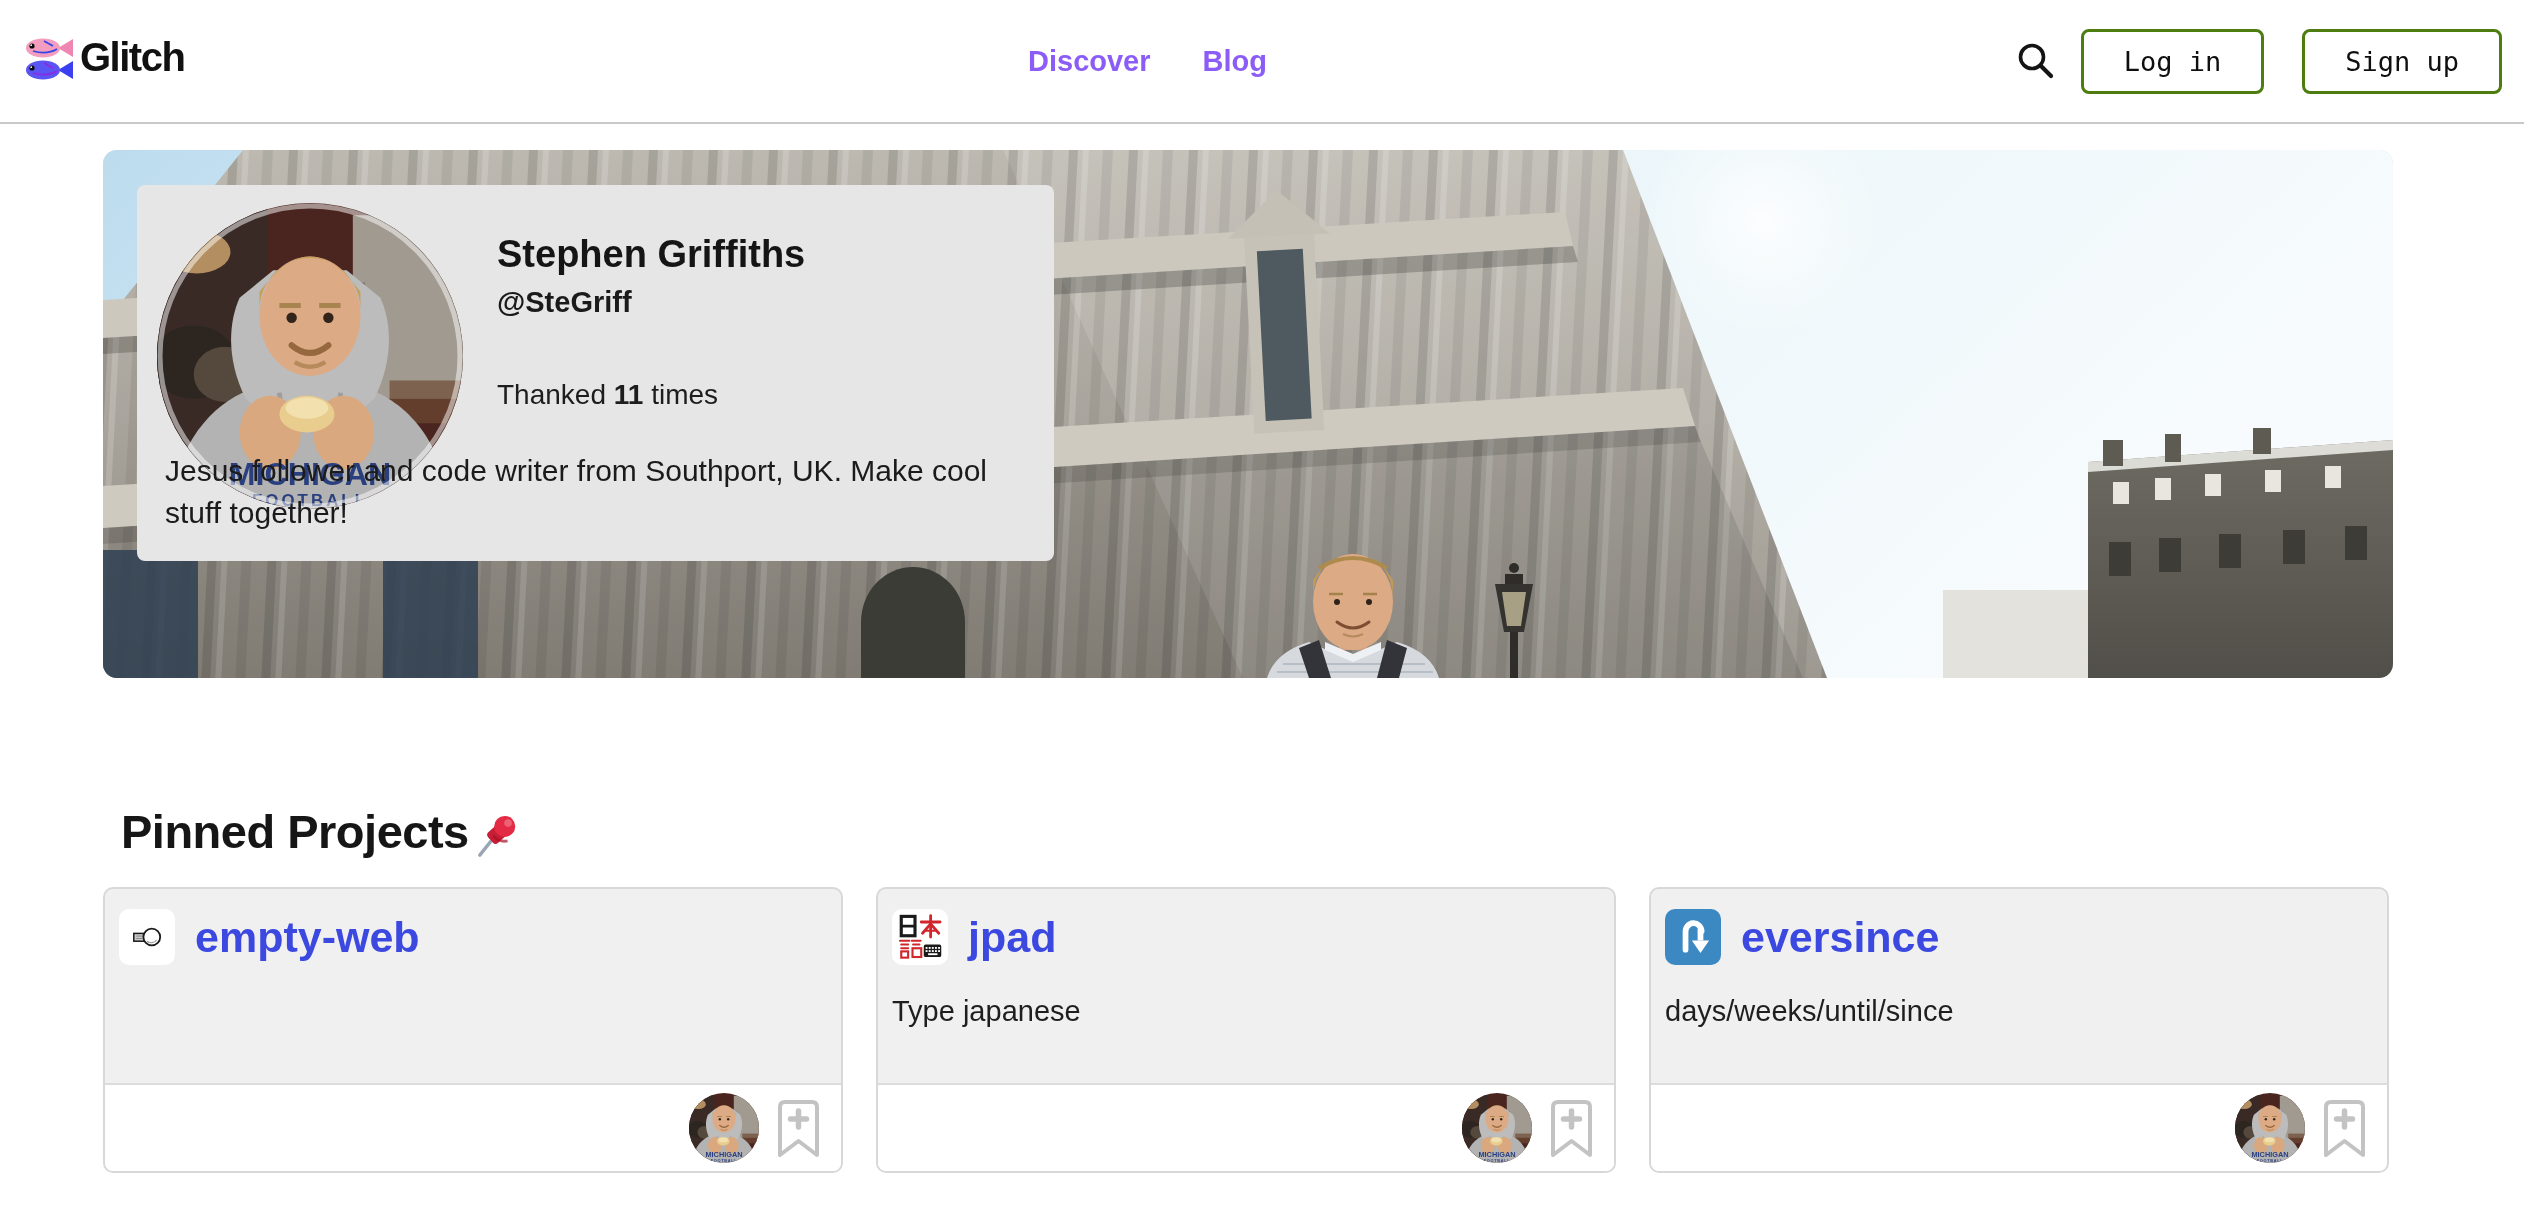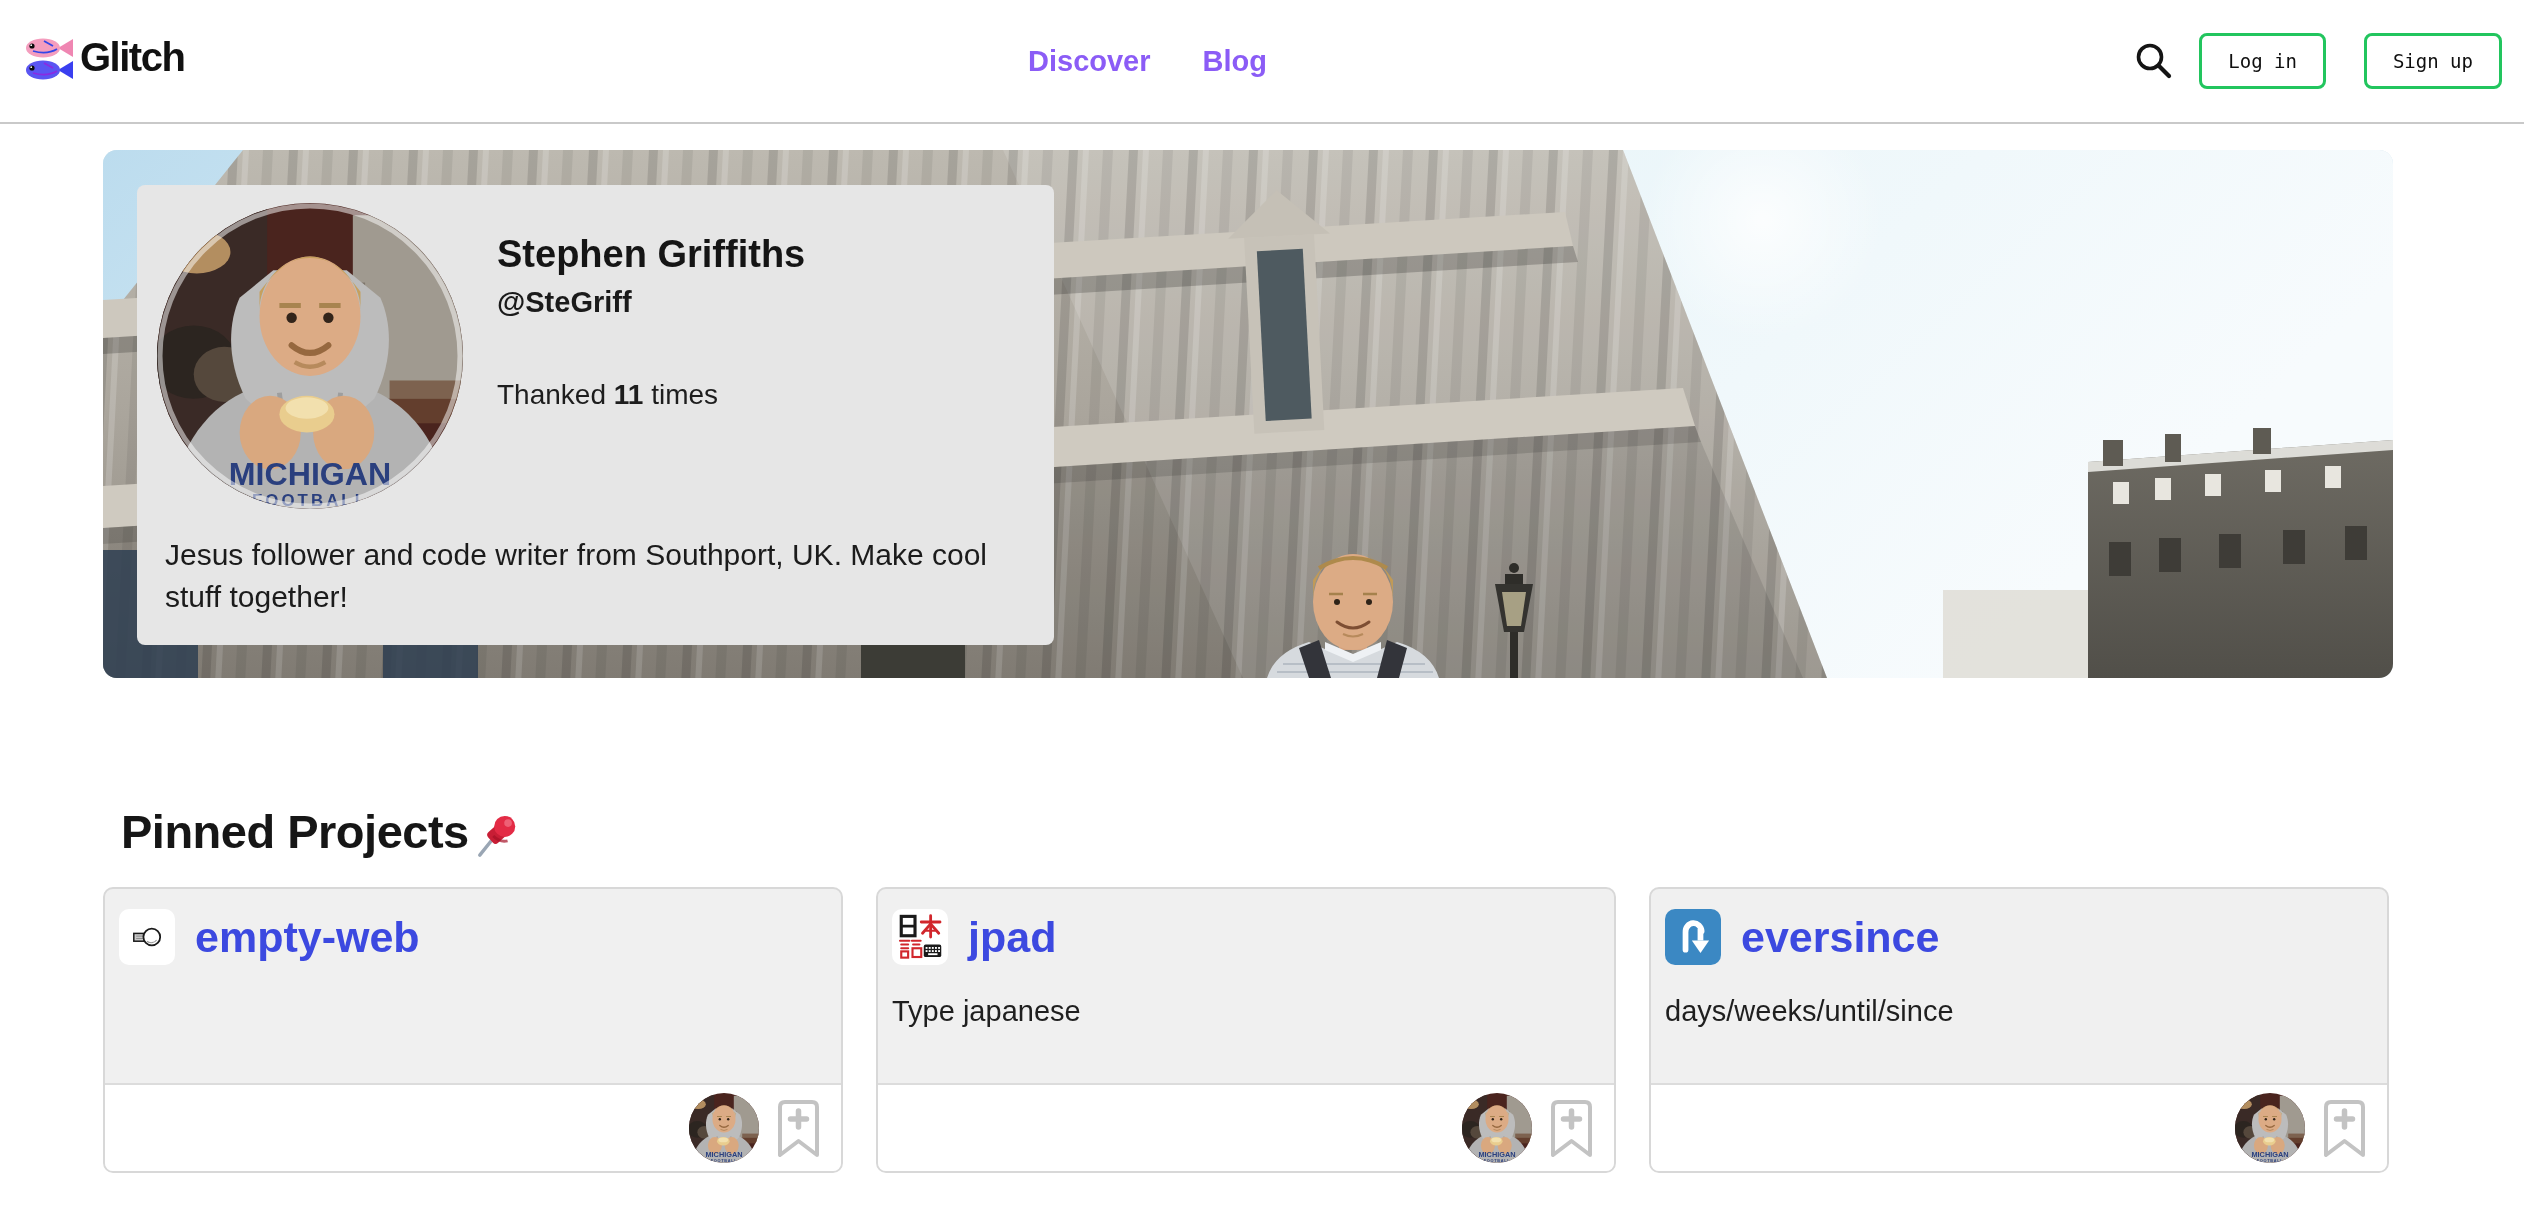--- a/index.html
+++ b/index.html
@@ -16,33 +16,33 @@
   .brand { display:flex; gap:4px; cursor:pointer; }
   .brand-text { font-size:40px; font-weight:800; letter-spacing:-1.5px; color:#111; }
   .main-nav {
     position:absolute; left:1028px; top:0; height:100%;
     display:flex; align-items:center; gap:52px;
   }
   .nav-link { font-size:29px; font-weight:700; color:#8b5cf6; cursor:pointer; }
   .header-right { margin-left:auto; display:flex; align-items:center; gap:22px; }
   .search-btn { width:46px; height:46px; display:flex; align-items:center; justify-content:center; cursor:pointer; }
   .btn {
-    font-family:"DejaVu Sans Mono", monospace; font-size:19px; color:#0f0f0f;
-    background:#fff; border:3px solid #22c55e; border-radius:8px;
-    padding:14px 26px; cursor:pointer; white-space:nowrap;
+    font-family:"DejaVu Sans Mono", monospace; font-size:27px; color:#0f0f0f;
+    background:#fff; border:3px solid #4d7c0f; border-radius:8px;
+    padding:14px 40px; cursor:pointer; white-space:nowrap;
   }
   .btn-signup { margin-left:16px;text-align:right; }
   
   .hero {
     margin:26px 0 0 103px; width:2290px; height:528px;
     border-radius:14px; position:relative; overflow:hidden; background:#cfe3ec;
   }
   .hero-art { position:absolute; inset:0; width:100%; height:100%; }
   .profile-card {
-    position:absolute; left:34px; top:35px; width:917px; height:460px;
+    position:absolute; left:34px; top:35px; width:917px; height:376px;
     background:#e6e6e6; border-radius:8px;
   }
   .avatar-big { position:absolute; left:20px; top:18px; width:306px; height:306px; }
   .profile-text { position:absolute; left:360px; top:48px; }
   .profile-name { font-size:38px; font-weight:700; color:#151515; }
   .profile-handle { font-size:29px; font-weight:700; color:#1a1a1a; margin-top:10px; }
   .profile-thanks { font-size:28px; color:#1d1d1d; margin-top:60px; }
   .profile-thanks b { font-weight:700; }
   .profile-bio {
     position:absolute; left:28px; bottom:28px; width:856px;

